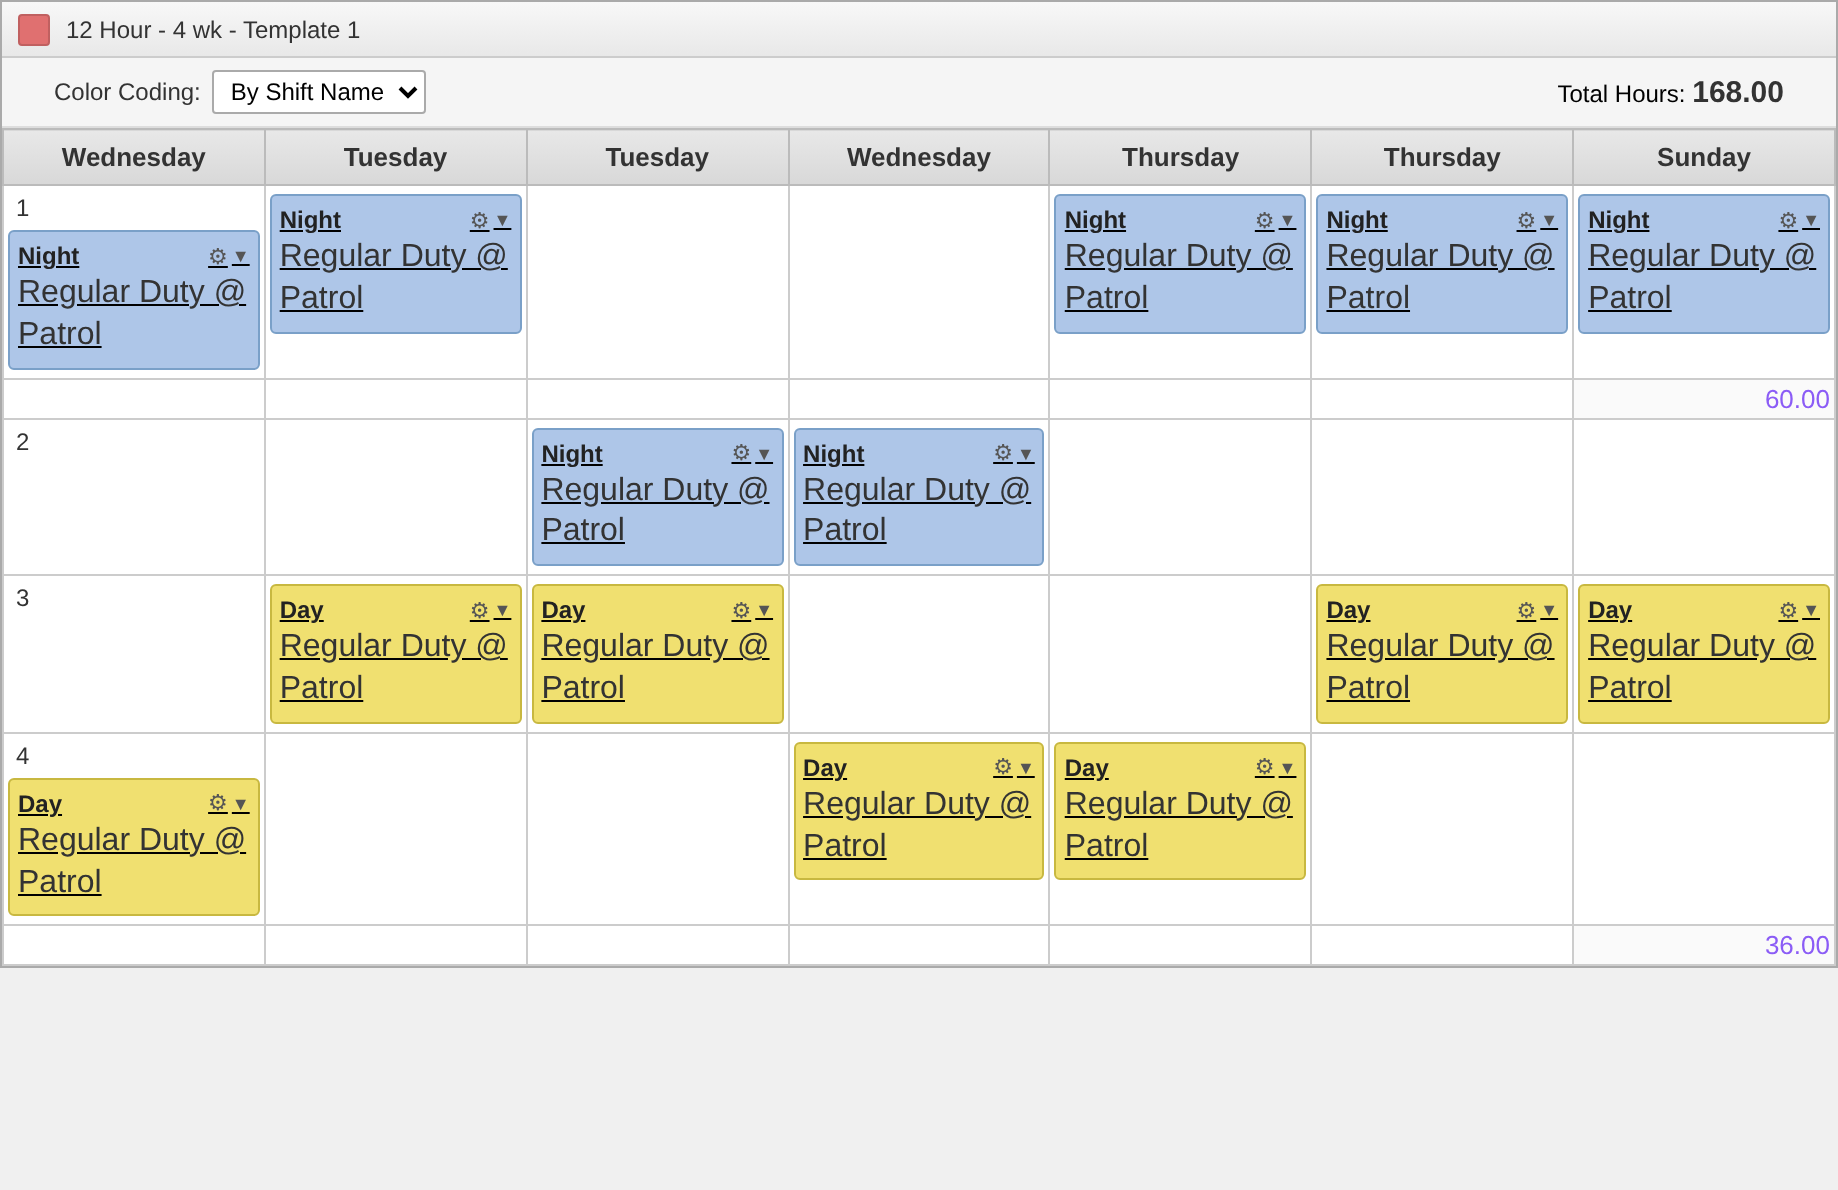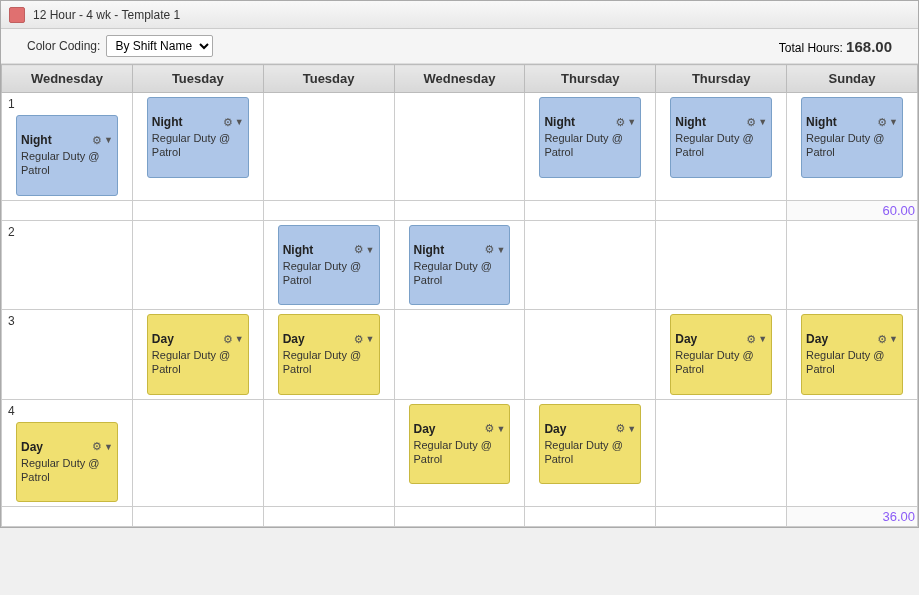--- a/index.html
+++ b/index.html
@@ -44,35 +44,35 @@
       font-size: 12px; color: #333; padding: 2px 4px; font-weight: normal;
     }
     
     .week-total-cell {
       text-align: right; padding: 4px 6px; vertical-align: bottom;
       font-size: 13px; color: #8b5cf6; border: 1px solid #ccc;
       background: #fafafa; font-weight: normal;
     }
     
     .shift-card {
-      border-radius: 3px; padding: 17px 4px; margin: 2px 12px;
+      border-radius: 3px; padding: 5px 4px; margin: 2px 0; text-decoration: underline;
     }
     .shift-card.night { background: #aec6e8; border: 1px solid #7aa0c8; }
     .shift-card.day   { background: #f0e070; border: 1px solid #c8b840; }
     
     .shift-header {
       display: flex; align-items: center; justify-content: space-between;
       margin-bottom: 2px;
     }
     .shift-name { font-weight: bold; font-size: 12px; color: #222; }
     .shift-controls { display: flex; align-items: center; gap: 2px; font-size: 10px; color: #555; cursor: pointer; }
     .gear-icon { font-size: 11px; }
     .dropdown-arrow { font-size: 9px; }
     
-    .shift-body { font-size: 11px; color: #333; line-height: 1.3; }
+    .shift-body { font-size: 16px; color: #333; line-height: 1.3; }
   </style>
 </head>
 <body>
 
 <div class="window">
 
   <div class="title-bar">
     <div class="title-icon"></div>
     <span class="title-text">12 Hour - 4 wk - Template 1</span>
   </div>

